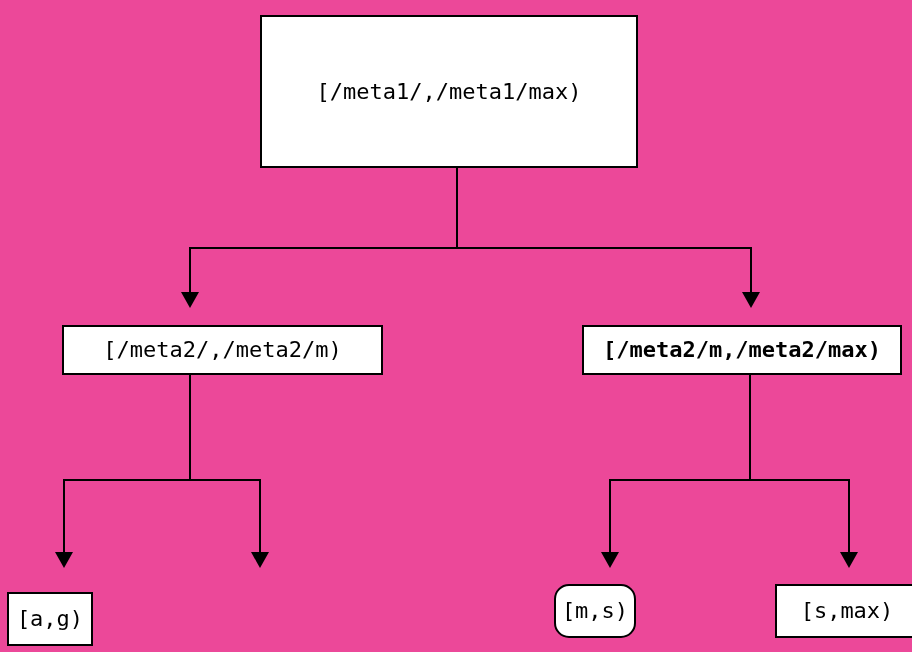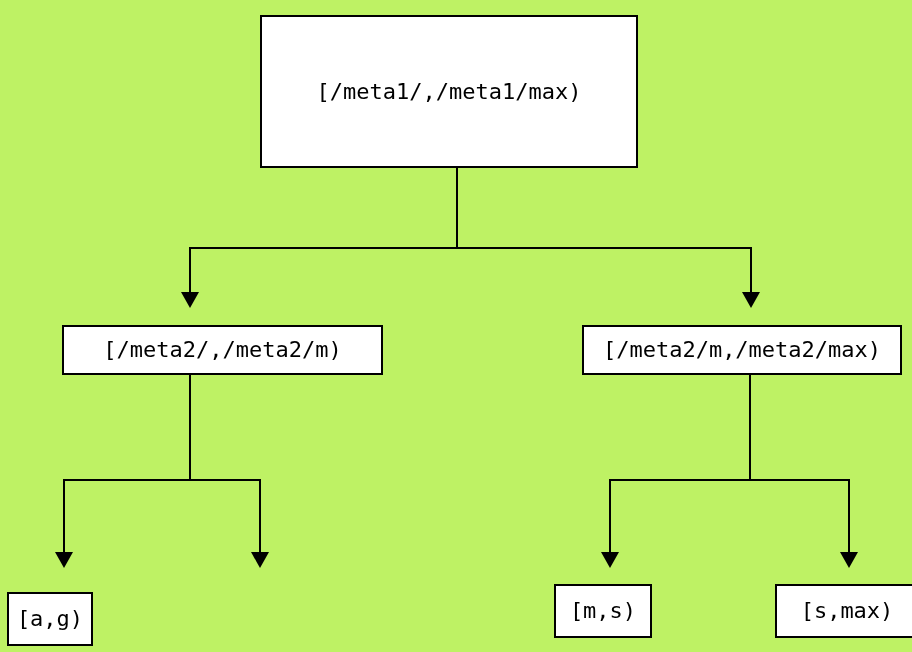--- a/index.html
+++ b/index.html
@@ -4,21 +4,21 @@
 <style>
   html, body {
     margin: 0;
     padding: 0;
     background: #ffffff;
   }
   .canvas {
     position: relative;
     width: 912px;
     height: 652px;
-    background: #bef264;
+    background: #ec4899;
     font-family: "DejaVu Sans Mono", "Liberation Mono", monospace;
     overflow: hidden;
   }
   .connectors {
     position: absolute;
     left: 0;
     top: 0;
     width: 912px;
     height: 652px;
   }
@@ -39,24 +39,24 @@
     display: flex;
     align-items: center;
     justify-content: center;
     font-size: 22px;
     font-weight: 400;
     white-space: pre;
     line-height: 1;
   }
   #node-root   { left: 260px; top: 15px;  width: 378px; height: 153px; }
   #node-left   { left: 22px;  top: 325px; width: 321px; height: 50px; margin-left: 40px; }
-  #node-right  { left: 582px; top: 325px; width: 320px; height: 50px; }
+  #node-right  { left: 582px; top: 325px; width: 320px; height: 50px; font-weight: bold; }
   #leaf-a-g    { left: 7px;   top: 592px; width: 86px; height: 54px; align-items: center; }
   #leaf-g-m    { left: 204px; top: 584px; width: 99px;  height: 54px; }
-  #leaf-m-s    { left: 554px; top: 584px; width: 98px;  height: 54px; }
+  #leaf-m-s    { left: 554px; top: 584px; width: 82px;  height: 54px; border-radius: 15px; }
   #leaf-s-max  { left: 775px; top: 584px; width: 144px; height: 54px; }
 </style>
 </head>
 <body>
 
 <div class="canvas">
 
   <svg class="connectors" viewBox="0 0 912 652" xmlns="http://www.w3.org/2000/svg">
 
     <g>

